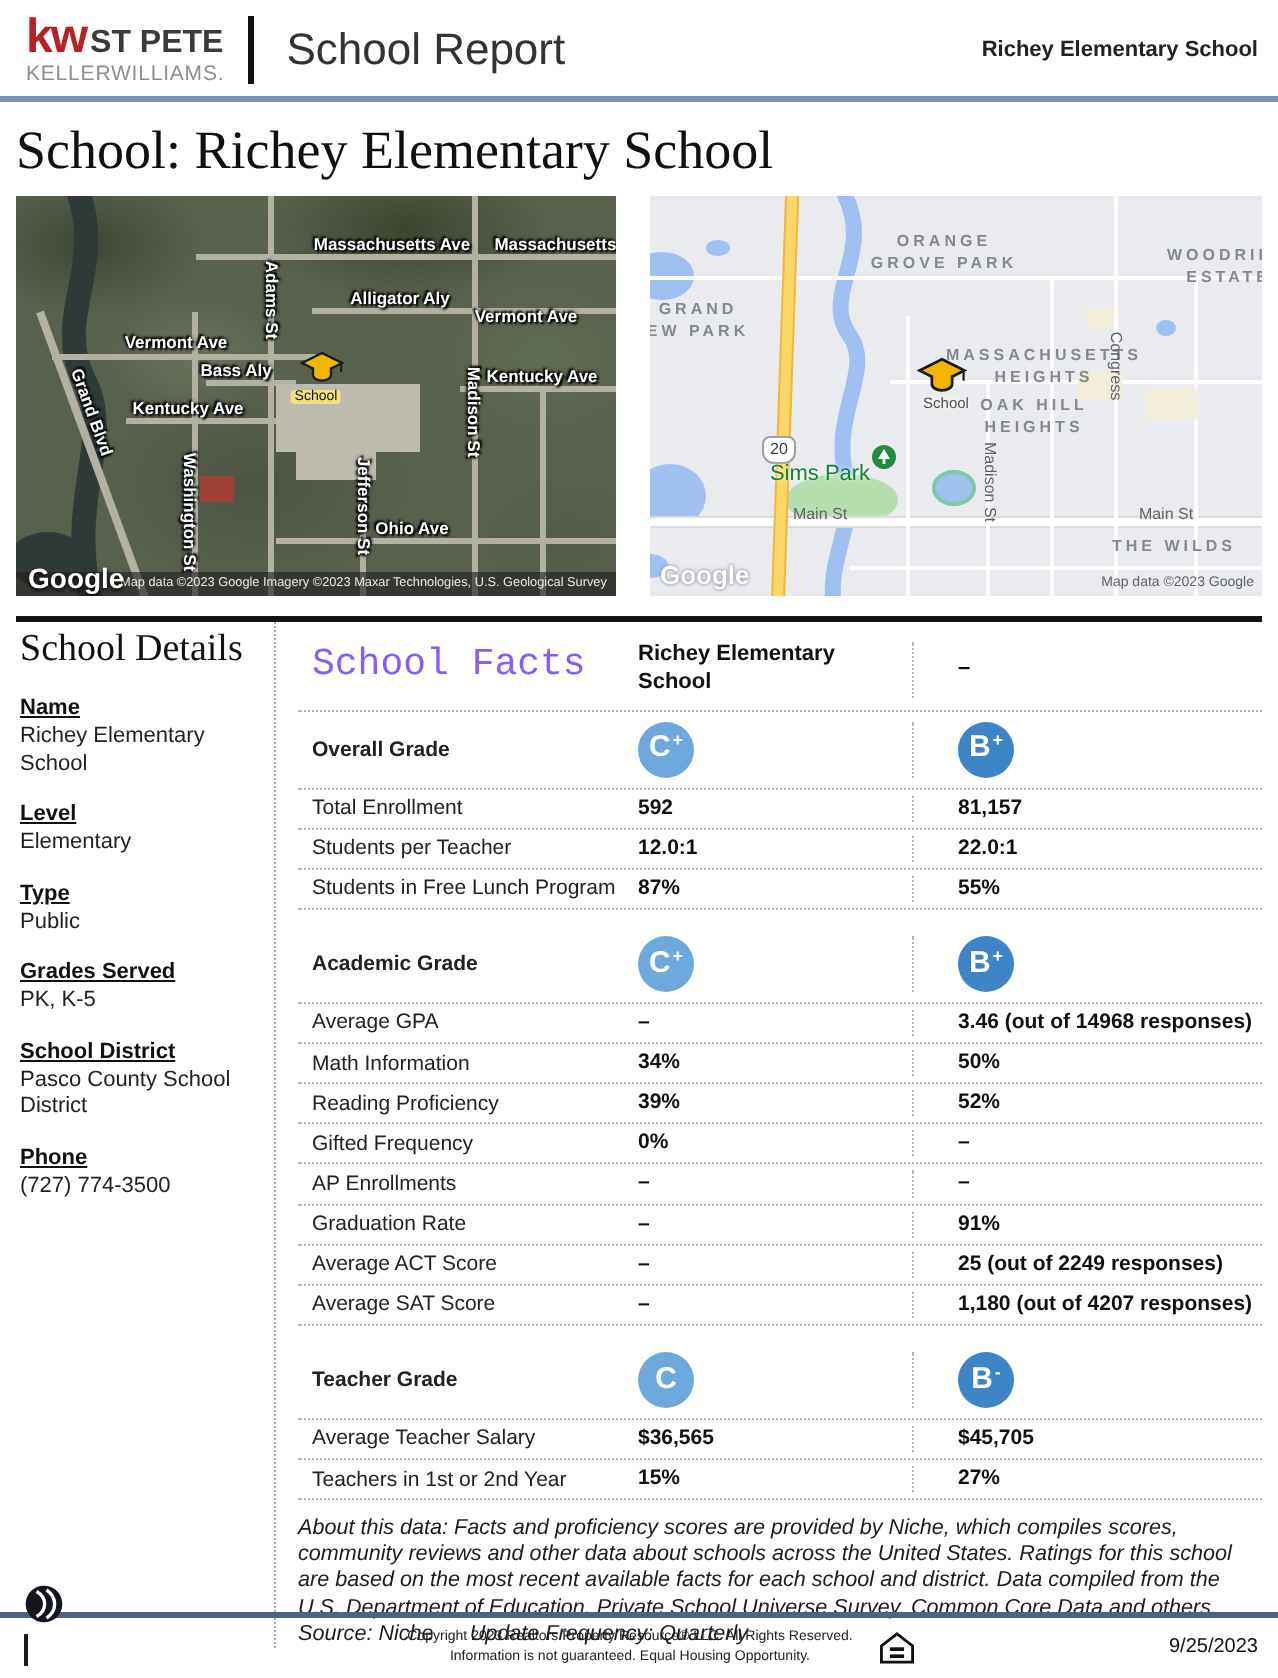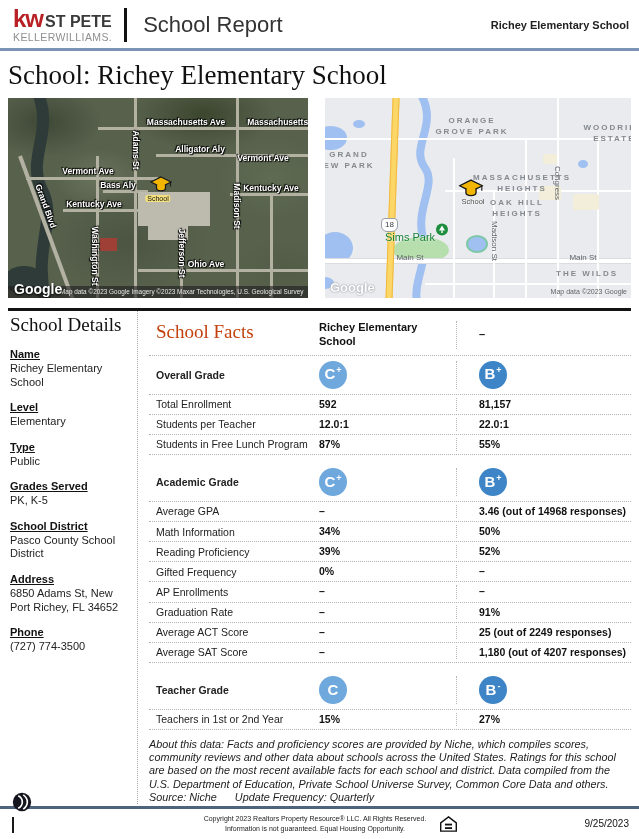--- a/index.html
+++ b/index.html
@@ -75,21 +75,21 @@
   .field { margin-bottom:12px; font-size:11px; line-height:1.25; color:#222; }
   .field b { display:block; color:#111;text-decoration:underline; }
 
   .facts { flex:1; border-left:1px dotted #aaa; padding:8px 0 0 11px; }
   .frow { display:grid; grid-template-columns:170px 137px 1fr; align-items:center;
           border-bottom:1px dotted #b5b5b5; font-size:10.5px; padding:3px 0; min-height:19px; }
   .frow .lab { padding-left:7px; color:#222; }
   .frow .val { font-weight:bold; color:#111; line-height:1.25; }
   .frow .dist { border-left:1px dotted #b5b5b5; padding-left:22px; align-self:stretch; display:flex; align-items:center; }
   .frow.hdr-row { align-items:start; border-bottom:1px dotted #b5b5b5; padding:2px 0 6px 0; }
-  .hdr-row .facts-title { font-family:Liberation Serif, serif; font-size:19px; color:#c2410c; padding-left:7px; }
+  .hdr-row .facts-title { font-family:Liberation Mono, monospace; font-size:19px; color:#8b5cf6; padding-left:7px; }
   .hdr-row .val { font-size:11px; }
   .frow.grade { padding:5px 0; }
   .frow.grade .lab { font-weight:bold; }
   .frow.gap { margin-top:8px; }
   .badge { width:28px; height:28px; border-radius:50%; display:inline-flex; align-items:center; justify-content:center;
            color:#fff; font-size:15px; font-weight:bold; }
   .badge.light { background:var(--badge-light); }
   .badge.dark  { background:var(--badge-dark); }
   .badge sup { font-size:9px; margin-top:-7px; margin-left:1px; }
 
@@ -154,21 +154,21 @@
       <div class="marker" style="left:153px;top:88px">
         <svg width="23" height="16" viewBox="0 0 22 16">
           <polygon points="11,1 21,6 11,11 1,6" fill="#f2b600" stroke="#1a1a1a" stroke-width="1.2"></polygon>
           <path d="M6.5,8.2 V12 c0,1.6 2,2.8 4.5,2.8 s4.5,-1.2 4.5,-2.8 V8.2" fill="#f2b600" stroke="#1a1a1a" stroke-width="1.2"></path>
           <line x1="20.6" y1="6" x2="20.6" y2="10.5" stroke="#1a1a1a" stroke-width="1"></line>
         </svg>
       </div>
       <div class="marker-label-sat" style="left:150px;top:97px">School</div>
       <div class="sat-google">Google</div>
       <div class="sat-attr">Map data ©2023 Google Imagery ©2023 Maxar Technologies, U.S. Geological Survey</div>
-    <div class="sat-label" style="left: 178px; top: 24px; transform: translate(-50%, -50%);">Massachusetts Ave</div>
+    <div class="sat-label" style="left: 188px; top: 24px; transform: translate(-50%, -50%);">Massachusetts Ave</div>
         <div class="sat-label" style="left: 276px; top: 24px; transform: translate(-50%, -50%);">Massachusetts Av</div>
         <div class="sat-label" style="left: 192px; top: 51px; transform: translate(-50%, -50%);">Alligator Aly</div>
         <div class="sat-label" style="left: 255px; top: 60px; transform: translate(-50%, -50%);">Vermont Ave</div>
         <div class="sat-label" style="left: 80px; top: 73px; transform: translate(-50%, -50%);">Vermont Ave</div>
         <div class="sat-label" style="left: 110px; top: 87px; transform: translate(-50%, -50%);">Bass Aly</div>
         <div class="sat-label" style="left: 263px; top: 90px; transform: translate(-50%, -50%);">Kentucky Ave</div>
         <div class="sat-label" style="left: 86px; top: 106px; transform: translate(-50%, -50%);">Kentucky Ave</div>
         <div class="sat-label" style="left: 198px; top: 166px; transform: translate(-50%, -50%);">Ohio Ave</div>
         <div class="sat-label" style="left: 128px; top: 52px; transform: translate(-50%, -50%) rotate(90deg);">Adams St</div>
         <div class="sat-label" style="left: 229px; top: 108px; transform: translate(-50%, -50%) rotate(90deg);">Madison St</div>
@@ -194,21 +194,21 @@
       <div class="rroad h" style="top:185px;left:100px;width:206px"></div>
       <div class="rroad v" style="left:128px;top:60px;height:140px"></div>
       <div class="rroad v" style="left:168px;top:92px;height:108px"></div>
       <div class="rroad v" style="left:200px;top:40px;height:160px"></div>
       <div class="rroad v" style="left:232px;top:0;height:200px"></div>
       <div class="rroad v" style="left:272px;top:40px;height:160px"></div>
       <div style="position:absolute;left:64px;top:-6px;width:7px;height:215px;background:#fcd667;border-left:1px solid #efb93f;border-right:1px solid #efb93f;transform:rotate(2deg)"></div>
       <div class="beige" style="left:214px;top:88px;width:22px;height:14px"></div>
       <div class="beige" style="left:248px;top:96px;width:26px;height:16px"></div>
       <div class="beige" style="left:218px;top:56px;width:14px;height:10px"></div>
-      <div class="shield" style="left:56px;top:120px">18</div>
+      <div class="shield" style="left:56px;top:120px">20</div>
       <div class="simspark-label" style="left:85px;top:139px">Sims Park</div>
       <div class="marker" style="left:117px;top:133px">
         <svg width="13" height="13" viewBox="0 0 13 13">
           <circle cx="6.5" cy="6.5" r="6" fill="#1e8e3e"></circle>
           <polygon points="6.5,2.5 9.5,7.5 3.5,7.5" fill="#fff"></polygon>
           <rect x="5.8" y="7.5" width="1.4" height="2.5" fill="#fff"></rect>
         </svg>
       </div>
       <div class="marker" style="left:146px;top:92px">
         <svg width="25" height="18" viewBox="0 0 22 16">
@@ -258,24 +258,20 @@
           </div>
           <div class="field">
             <b>Grades Served</b>
             <div>PK, K-5</div>
           </div>
           <div class="field">
             <b>School District</b>
             <div>Pasco County School District</div>
           </div>
           <div class="field">
-            <b>Address</b>
-            <div>6850 Adams St, New Port Richey, FL 34652</div>
-          </div>
-          <div class="field">
             <b>Phone</b>
             <div>(727) 774-3500</div>
           </div>
         </div>
     </aside>
 
     <section class="facts">
       <div class="frow hdr-row">
         <div class="facts-title">School Facts</div>
         <div class="val">Richey Elementary School</div>
@@ -369,20 +365,25 @@
                 <span>C</span>
               </span></div>
             <div class="val dist">
               <span class="badge dark">
                 <span>B</span>
                 <sup>-</sup>
               </span>
             </div>
           </div>
           <div class="frow">
+            <div class="lab">Average Teacher Salary</div>
+            <div class="val school">$36,565</div>
+            <div class="val dist">$45,705</div>
+          </div>
+          <div class="frow">
             <div class="lab">Teachers in 1st or 2nd Year</div>
             <div class="val school">15%</div>
             <div class="val dist">27%</div>
           </div>
         </div>
 
       <div class="about">
         <div>About this data: Facts and proficiency scores are provided by Niche, which compiles scores, community reviews and other data about schools across the United States. Ratings for this school are based on the most recent available facts for each school and district. Data compiled from the U.S. Department of Education, Private School Universe Survey, Common Core Data and others.</div>
         <div class="srcline">
           <span>Source: Niche</span><span>Update Frequency: Quarterly</span>

